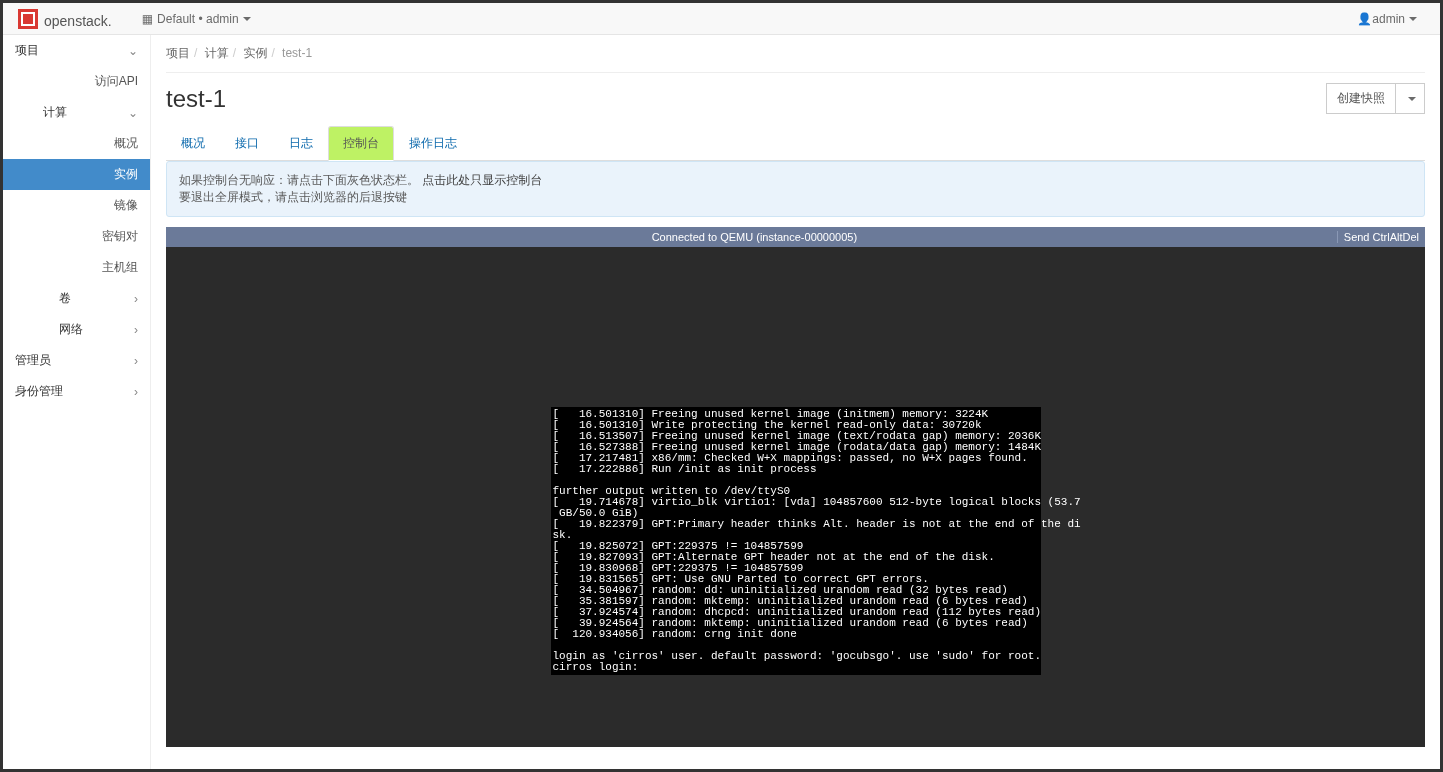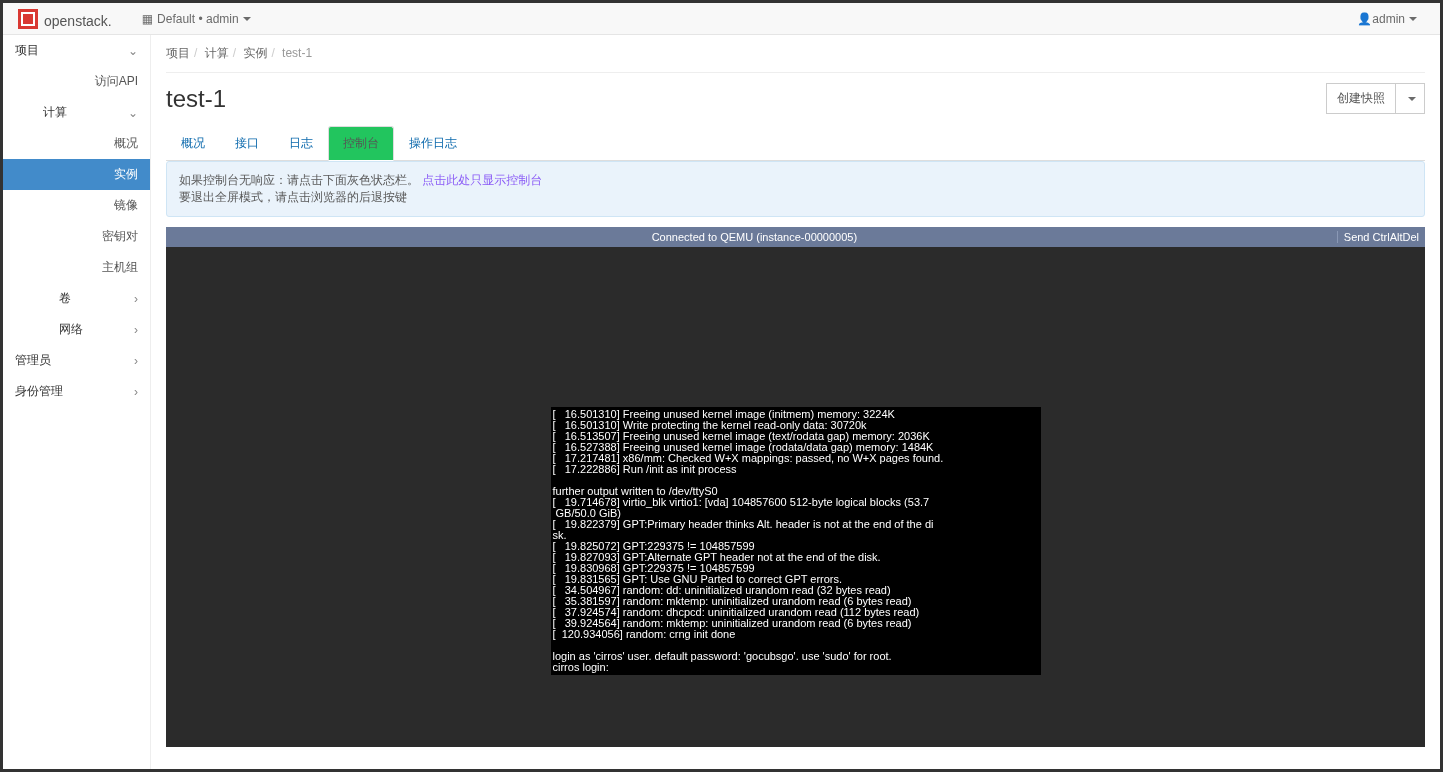--- a/index.html
+++ b/index.html
@@ -36,34 +36,34 @@
     
     .page-header { display: flex; align-items: center; justify-content: space-between; padding: 10px 0 12px 0; }
     .page-title { font-size: 24px; font-weight: 400; color: #333; }
     .btn-group { display: flex; }
     .btn { border: 1px solid #ccc; background: #fff; color: #555; font-size: 12px; padding: 6px 10px; cursor: pointer; font-family: Liberation Serif, serif; }
     .btn.caret-btn { border-left: 0; padding: 6px 8px; }
     
     
     .tabs { border-bottom: 1px solid #ddd; display: flex; }
     .tab { padding: 8px 14px; font-size: 12px; color: #0d6aad; cursor: pointer; border: 1px solid transparent; margin-bottom: -1px; }
-    .tab.active { color: #555; border: 1px solid #ddd; border-bottom: 1px solid #fff; border-radius: 3px 3px 0 0; background: #22c55e; }
+    .tab.active { color: #555; border: 1px solid #ddd; border-bottom: 1px solid #fff; border-radius: 3px 3px 0 0; background: #bef264; }
     
     .section-title { font-size: 20px; font-weight: 400; margin: 14px 0 10px 0; color: #333; }
     
     .alert { background: #eaf3fb; border: 1px solid #cfe5f5; padding: 10px 12px; font-size: 12px; color: #5a5a5a; border-radius: 3px; }
-    .alert a { color: #8b5cf6; text-decoration: none; }
+    .alert a { color: #404040; text-decoration: none; }
     
     
     .console-wrap { margin-top: 10px; }
     .console-bar { background: #6b7a99; color: #fff; font-size: 11px; font-weight: normal; display: flex; align-items: center; padding: 4px 6px; }
     .console-bar .status { flex: 1; text-align: center; }
     .console-bar .send { background: #6b7a99; border-left: 1px solid #8a98b5; padding-left: 6px; }
     .console-view { background: #2b2b2b; width: 100%; min-height: 500px; display: flex; justify-content: center; align-items: flex-start; padding-top: 160px; }
-    .console-inner { background: #000; color: #fff; font-family: Liberation Sans, sans-serif; font-size: 11px; line-height: 1.0; padding: 2px; white-space: pre; width: 490px; }
+    .console-inner { background: #000; color: #fff; font-family: Liberation Mono, monospace; font-size: 11px; line-height: 1.0; padding: 2px; white-space: pre; width: 490px; }
   </style>
 </head>
 <body>
 
 <div class="navbar">
   <div class="navbar-brand">
     <span class="brand-icon"></span>
     <span class="brand-text">openstack.</span>
   </div>
   <div class="navbar-item">

